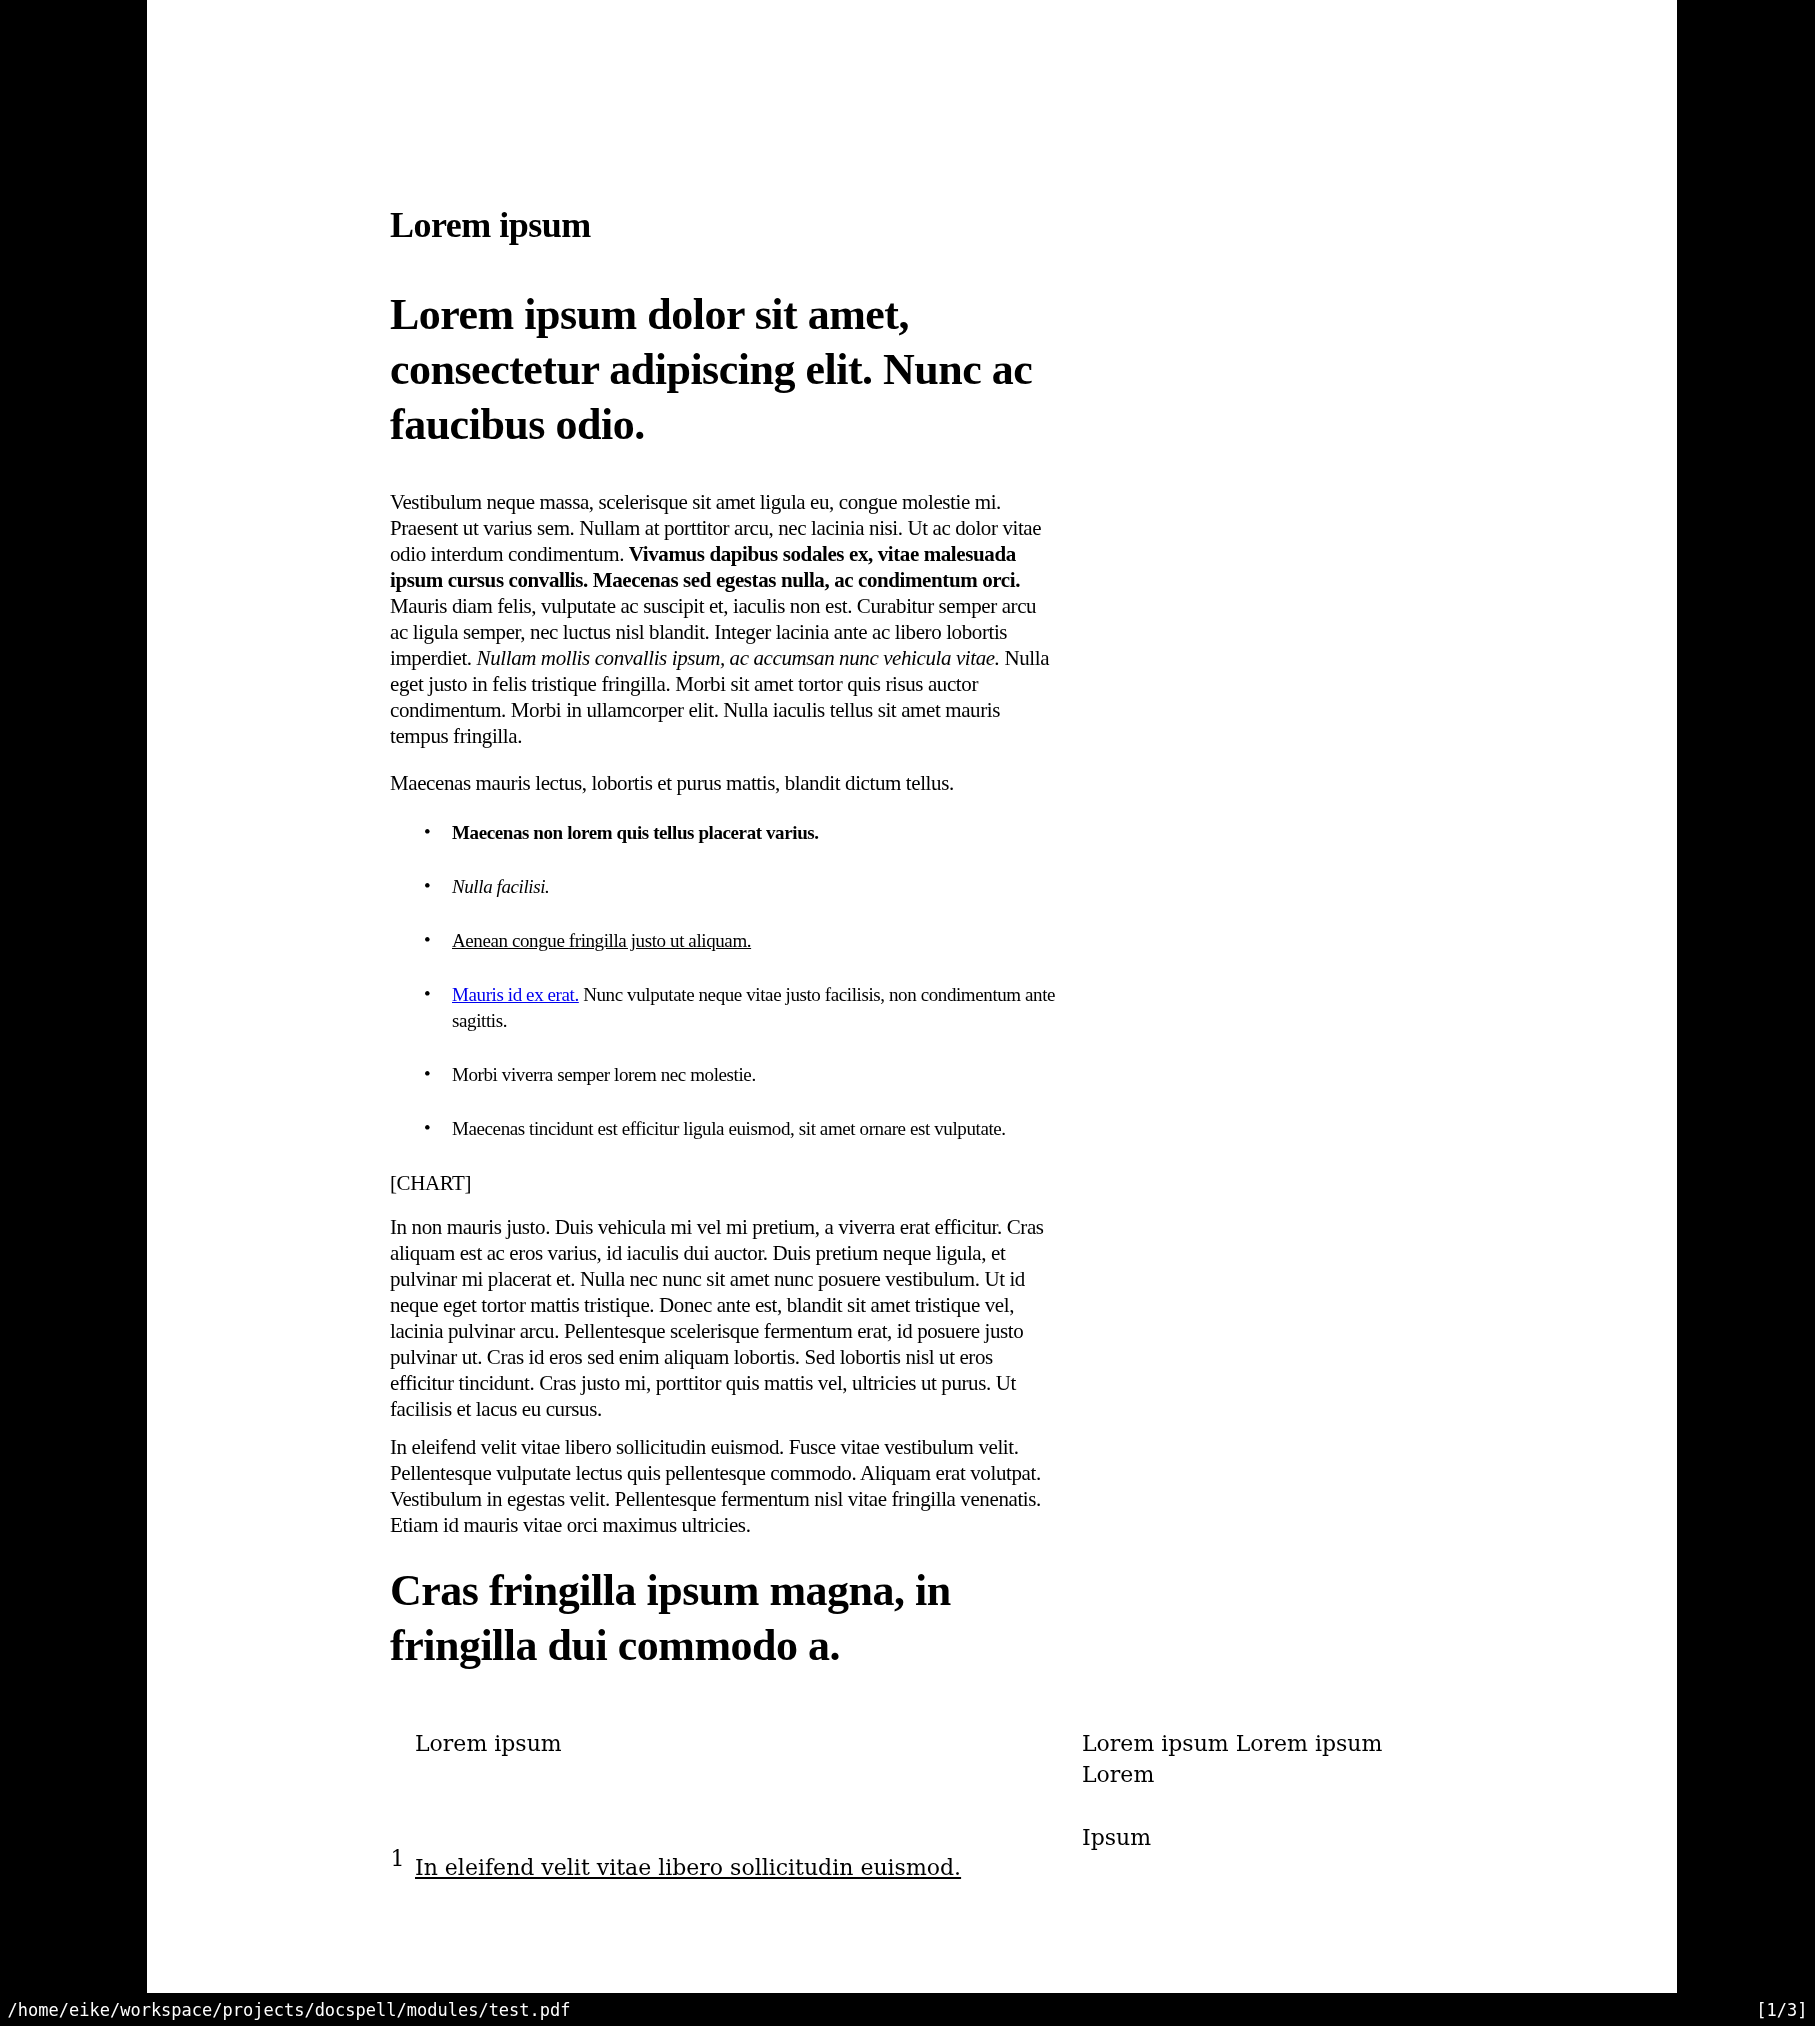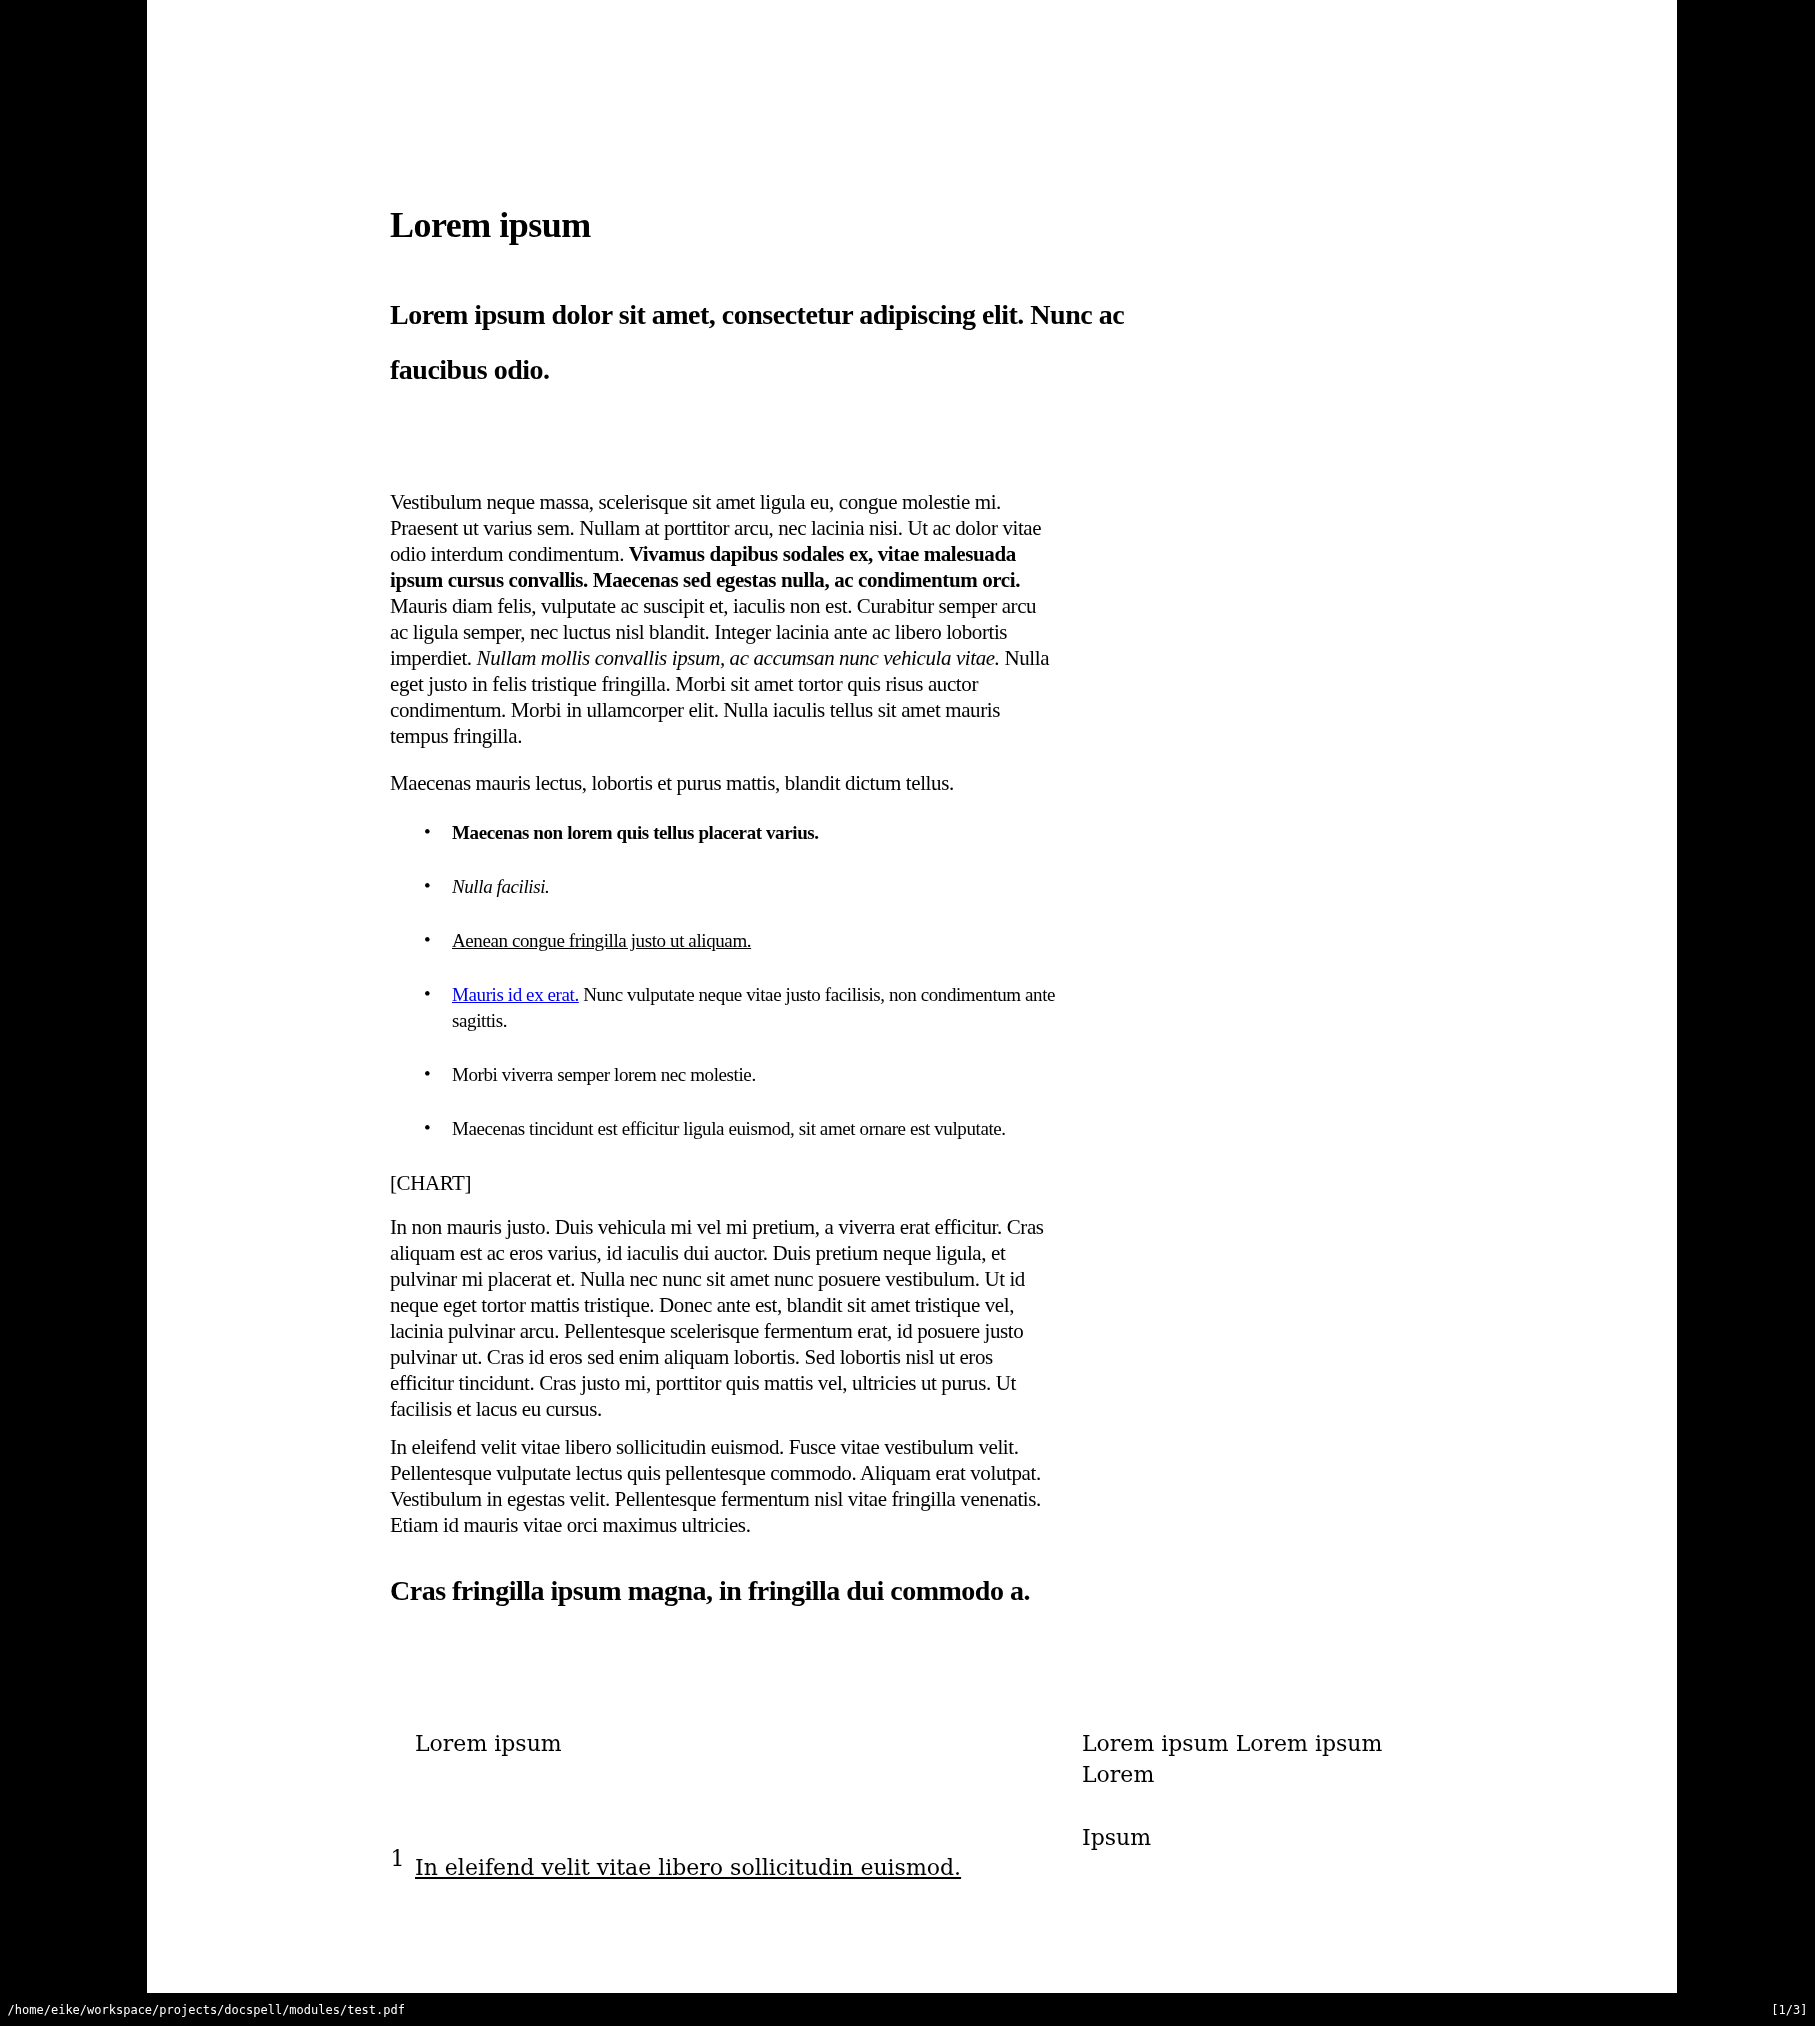--- a/index.html
+++ b/index.html
@@ -17,21 +17,21 @@
     width: 1522px; height: 1993px;
     background: #ffffff;
     padding-left: 8px;
   }
   .blk { position: absolute; left: 243px; }
   .h-small {
     font-size: 36px; font-weight: bold;
     letter-spacing: -0.5px; line-height: 1.1;
   }
   .h-large {
-    font-size: 28px; font-weight: bold;
+    font-size: 44px; font-weight: bold;
     letter-spacing: -0.5px; line-height: 55px;
     width: 738px;
   }
   .body-text {
     font-size: 21px; line-height: 26px;
     letter-spacing: -0.4px;
     width: 667px;
   }
   .list { width: 667px; }
   .li {
@@ -48,21 +48,21 @@
   .fn-mark { display: inline-block; width: 24.6px; margin-left: -24.6px; }
   .fn-sup { position: relative; top: -9.5px; }
   .rcol { width: 303px; }
   .statusbar {
     position: absolute;
     left: 0; top: 1993px;
     width: 100%; height: 33px;
     background: #000000;
     color: #ffffff;
     font-family: "DejaVu Sans Mono", monospace;
-    font-size: 12px;
+    font-size: 17px;
     display: flex;
     align-items: center;
     justify-content: space-between;
     padding: 0 7.6px;
     box-sizing: border-box;
   }
 </style>
 </head>
 <body>
 

